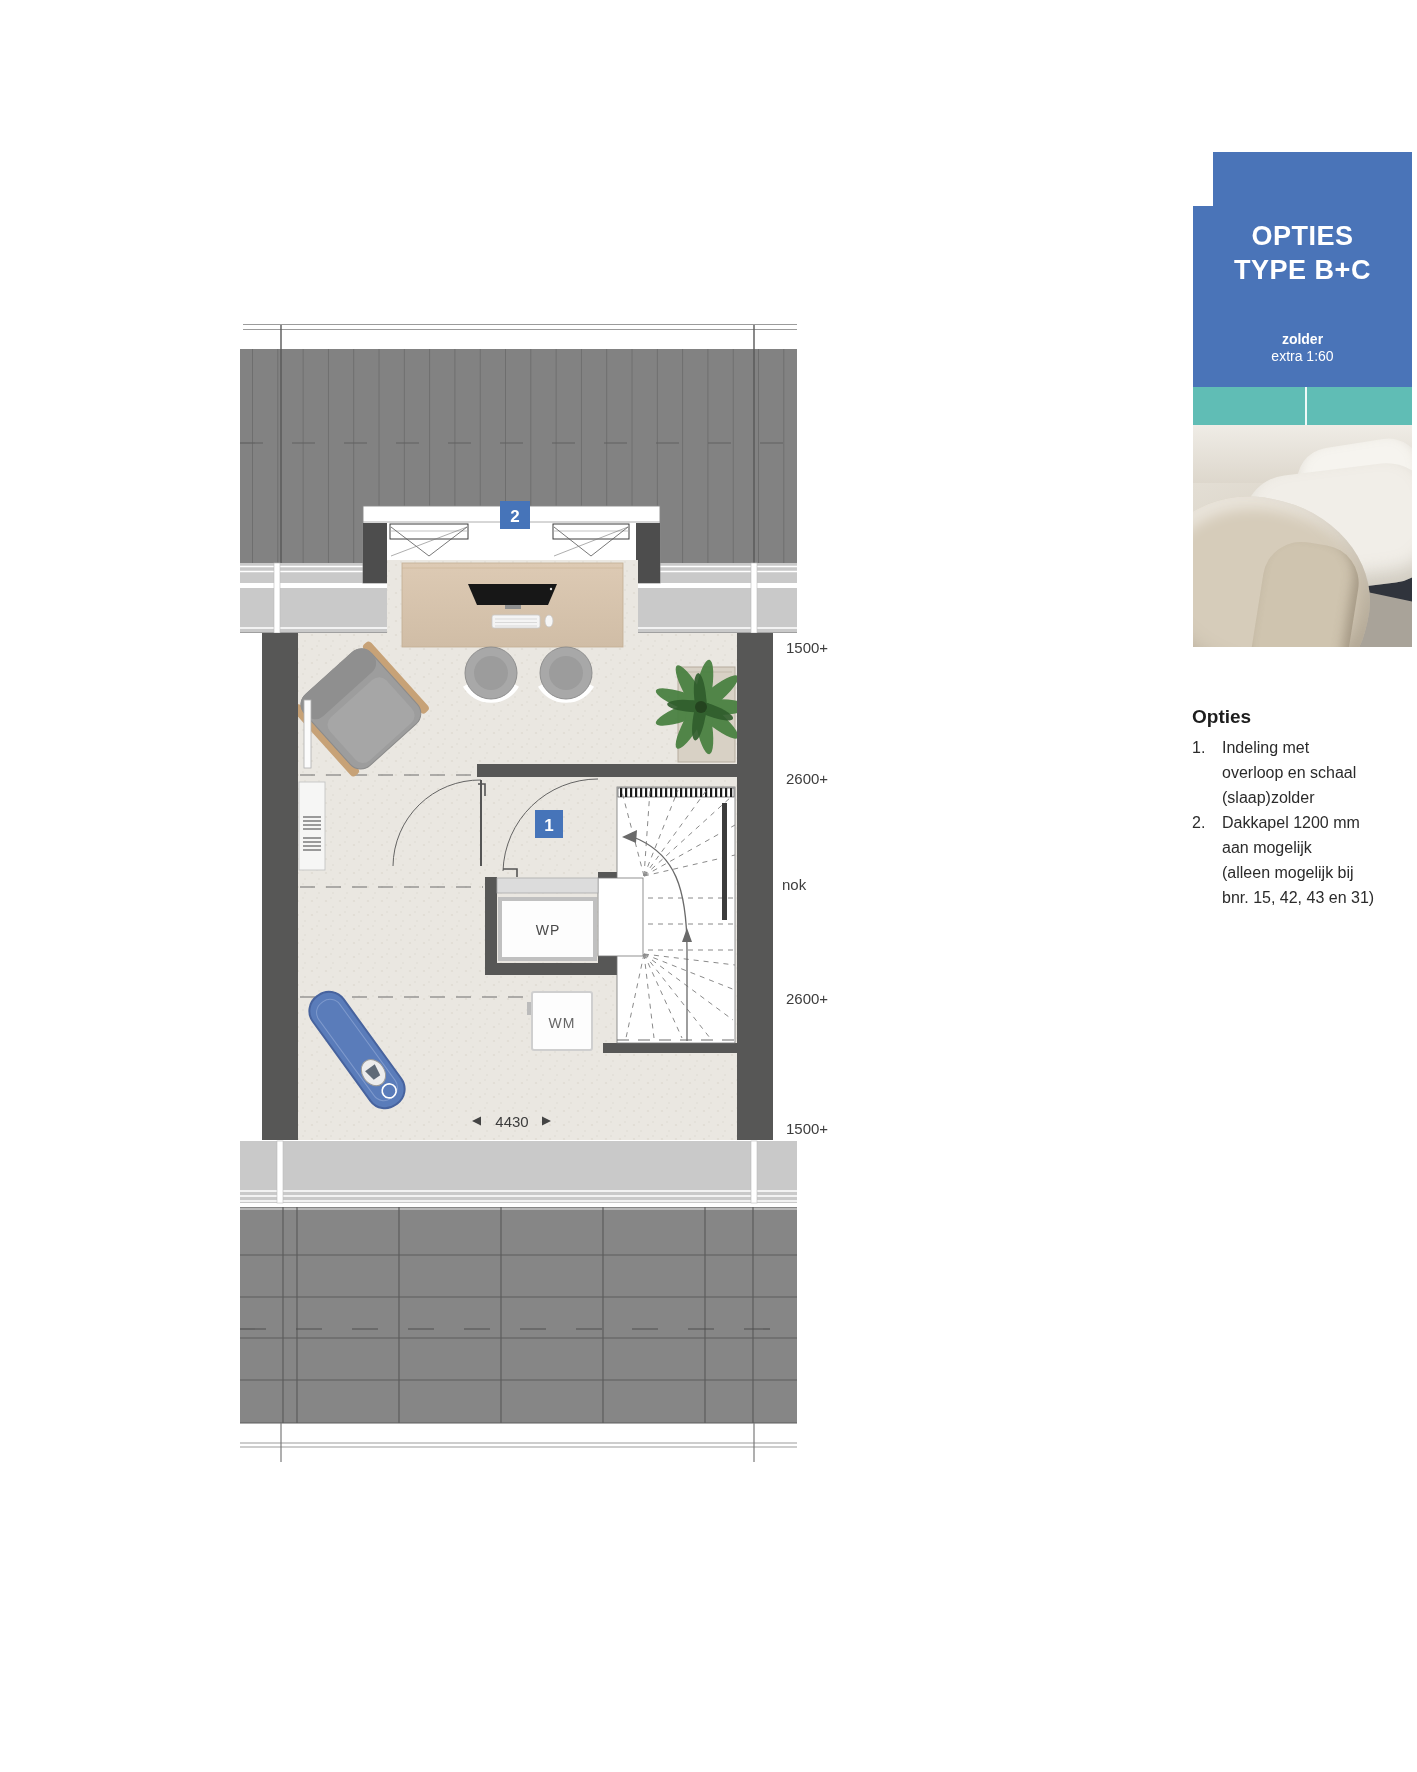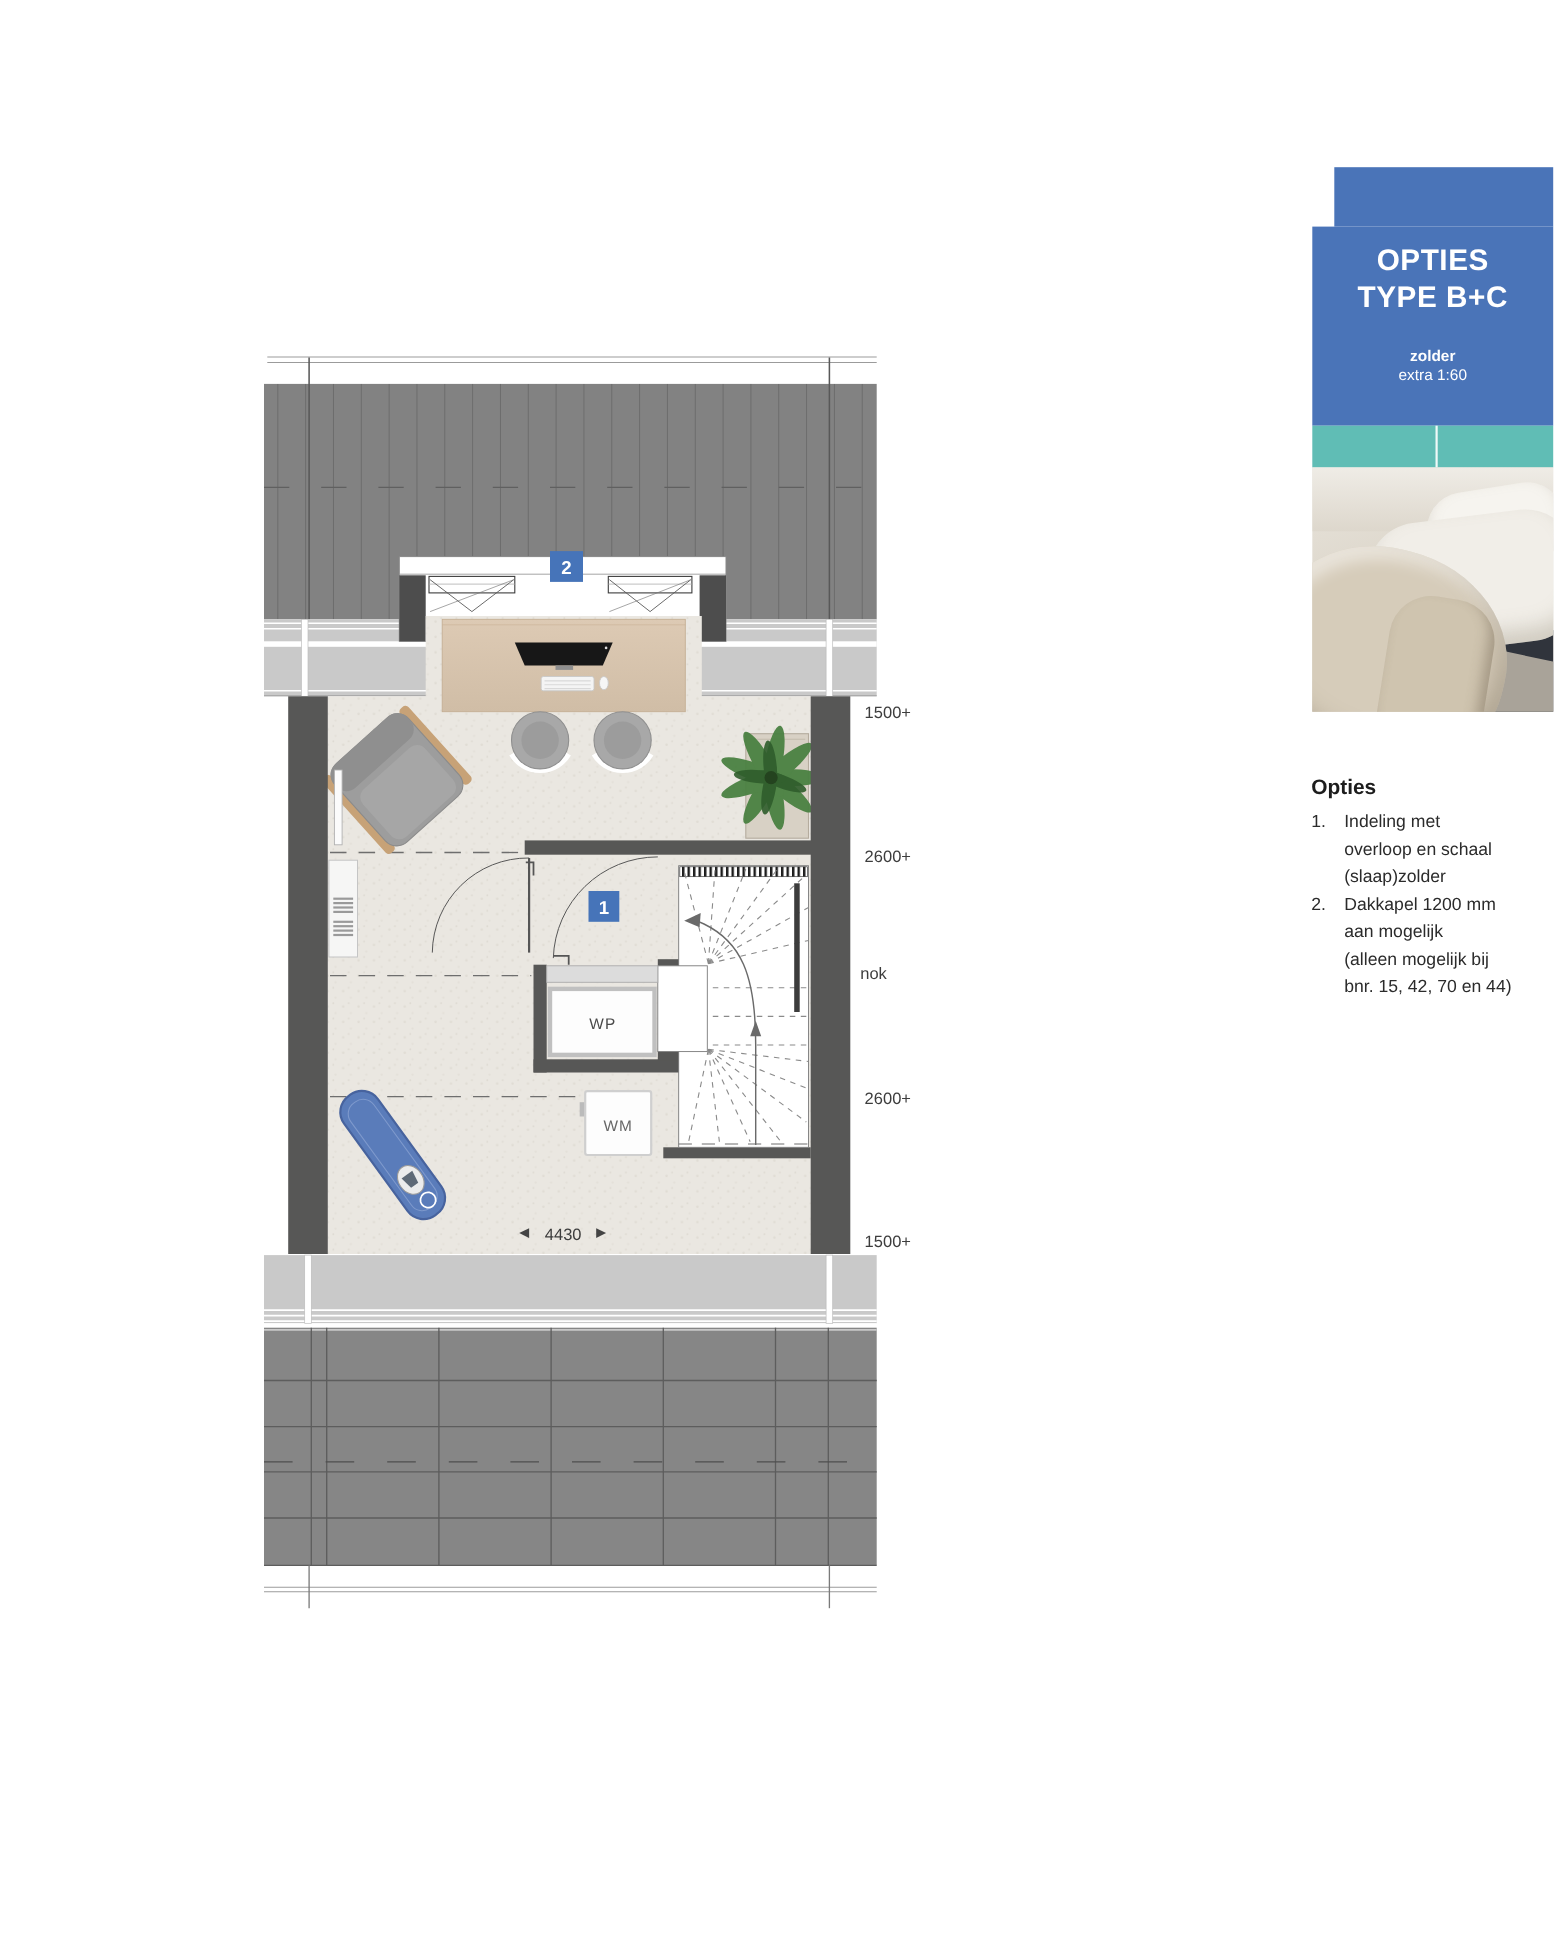--- a/index.html
+++ b/index.html
@@ -5,21 +5,21 @@
   html,body{margin:0;padding:0;background:#ffffff;}
   body{width:1417px;height:1772px;position:relative;overflow:hidden;
        font-family:"Liberation Sans", sans-serif;}
   .abs{position:absolute;}
 
   
   .card-step{left:1213px;top:152px;width:199px;height:54px;background:#4a74b8;}
   .card-main{left:1193px;top:206px;width:219px;height:181px;background:#4a74b8;color:#fff;text-align:center;}
   .card-title{margin-top:13px;font-weight:bold;font-size:27px;line-height:34px;letter-spacing:.5px;}
   .card-title span{display:block;}
-  .card-sub{margin-top:28px;font-size:14px;line-height:17px;}
+  .card-sub{margin-top:44px;font-size:14px;line-height:17px;}
   .card-sub .b{display:block;font-weight:bold;}
   .card-teal{left:1193px;top:387px;width:219px;height:38px;background:#60bdb5;}
   .teal-divider{position:absolute;left:112px;top:0;width:2px;height:38px;background:#ffffff;opacity:.9;}
   .card-photo{left:1193px;top:425px;width:219px;height:222px;overflow:hidden;background:linear-gradient(160deg,#e9e5dd 0%,#d8d1c4 55%,#c4bcae 100%);}
   .ph{position:absolute;}
   .ph-headboard{left:0;top:0;width:219px;height:58px;background:linear-gradient(#efece6,#ddd7cc);}
   .ph-pillow{left:104px;top:18px;width:126px;height:72px;background:#f6f4ef;border-radius:34px;transform:rotate(-9deg);box-shadow:inset 0 -8px 14px rgba(160,150,130,.35);}
   .ph-duvet-w{left:52px;top:44px;width:190px;height:120px;background:#f1eee8;border-radius:46px;transform:rotate(-7deg);box-shadow:inset 0 -12px 18px rgba(150,140,120,.35);}
   .ph-blanket{left:-42px;top:74px;width:220px;height:190px;background:#d6ccba;border-radius:48% 52% 45% 55%;transform:rotate(14deg);box-shadow:inset -10px -14px 22px rgba(120,108,88,.4), inset 8px 10px 14px rgba(255,255,255,.5);}
   .ph-throw{left:64px;top:118px;width:96px;height:150px;background:#cfc4af;border-radius:38px;transform:rotate(9deg);box-shadow:inset -6px -8px 12px rgba(110,98,80,.45);}
@@ -360,16 +360,16 @@
       <span>overloop en schaal</span>
       <span>(slaap)zolder</span>
     </span>
   </div>
   <div class="opt-row">
     <span class="opt-num">2.</span>
     <span class="opt-lines">
       <span>Dakkapel 1200 mm</span>
       <span>aan mogelijk</span>
       <span>(alleen mogelijk bij</span>
-      <span>bnr. 15, 42, 70 en 44)</span>
+      <span>bnr. 15, 42, 43 en 31)</span>
     </span>
   </div>
 </div>
 
 </body></html>

